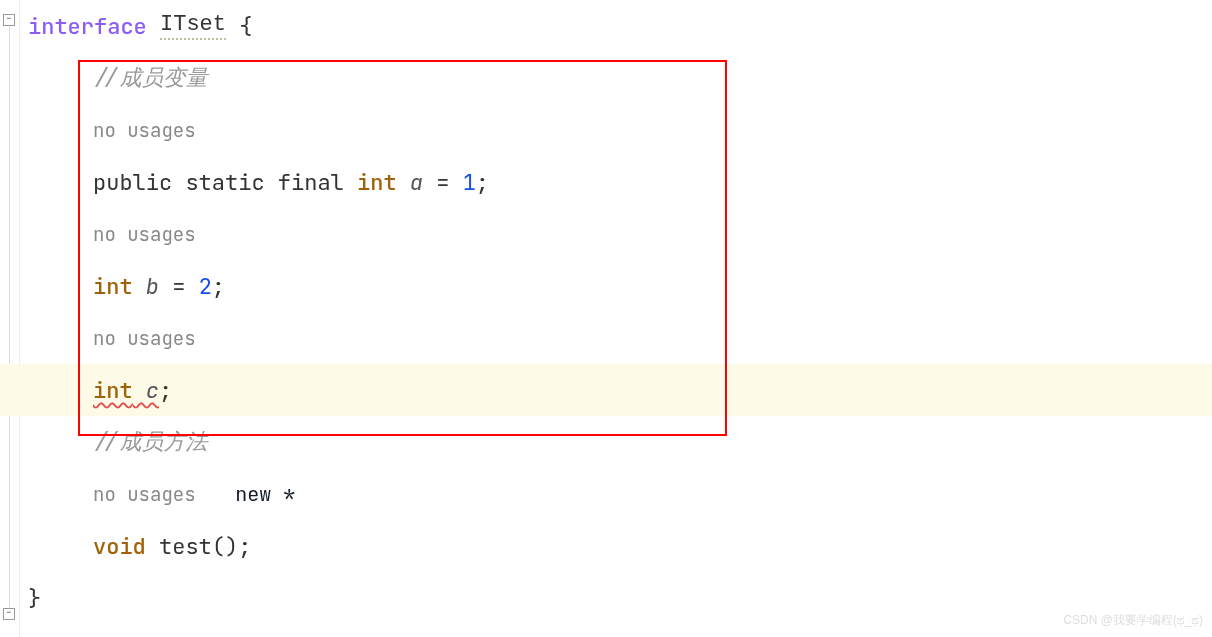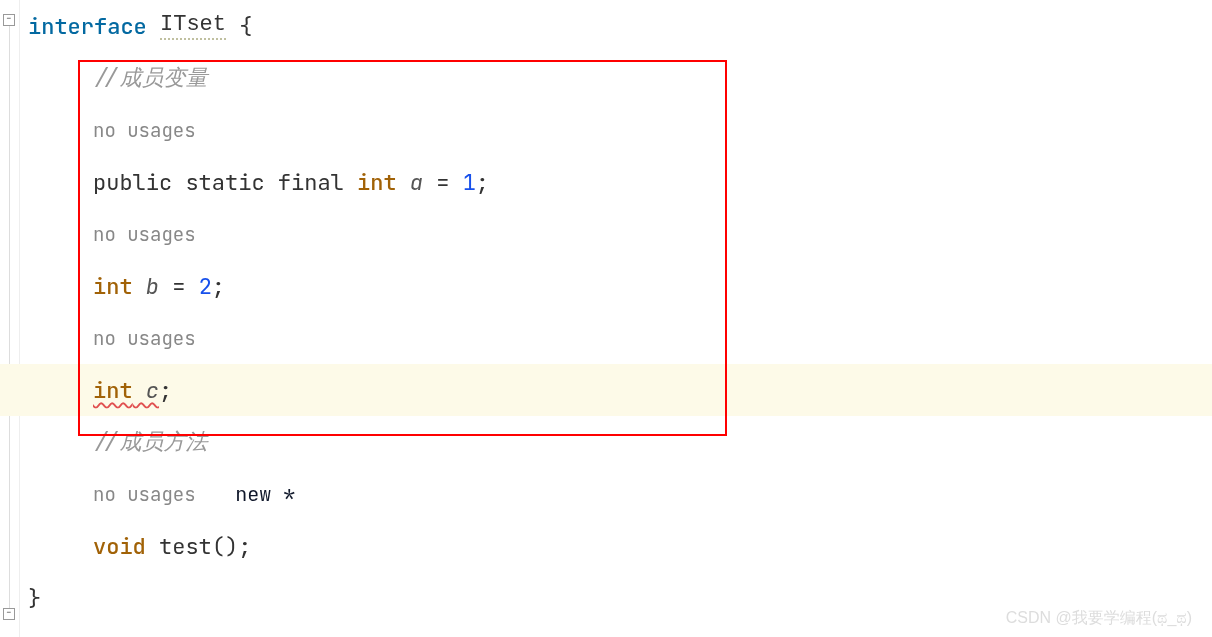--- a/index.html
+++ b/index.html
@@ -65,21 +65,21 @@
       white-space: pre;
       position: relative;
     }
     .indent { padding-left: 65px; }
     .highlight-line {
       background: #fdfae8;
       margin-left: -28px;
       padding-left: 93px;
       width: calc(100% + 28px);
     }
-    .keyword { color: #0369a1; font-weight: 500; }
+    .keyword { color: #8b5cf6; font-weight: 500; }
     .keyword-type { color: #a16207; font-weight: 500; }
     .identifier { color: #333; }
     .ital-var { font-style: italic; color: #555; }
     .number { color: #1750eb; }
     .punct { color: #333; }
     .brace { color: #333; }
     .comment { color: #999; font-style: italic; }
     .inlay { color: #888; font-size: 19px; }
     .inlay-star { color: #0f172a; font-size: 20px; }
     .warn-underline {
@@ -97,23 +97,23 @@
       left: 78px;
       top: 60px;
       width: 649px;
       height: 376px;
       border: 2px solid #ff0000;
       pointer-events: none;
       z-index: 10;
     }
     .watermark {
       position: absolute;
-      right: 20px;
+      right: 9px;
       bottom: 8px;
-      font-size: 16px;
+      font-size: 12px;
       color: #ddd;
       font-family: sans-serif;
     }
   </style>
 </head>
 <body>
 
 <div class="gutter">
   <div class="fold-marker fold-top"></div>
   <div class="fold-line"></div>

